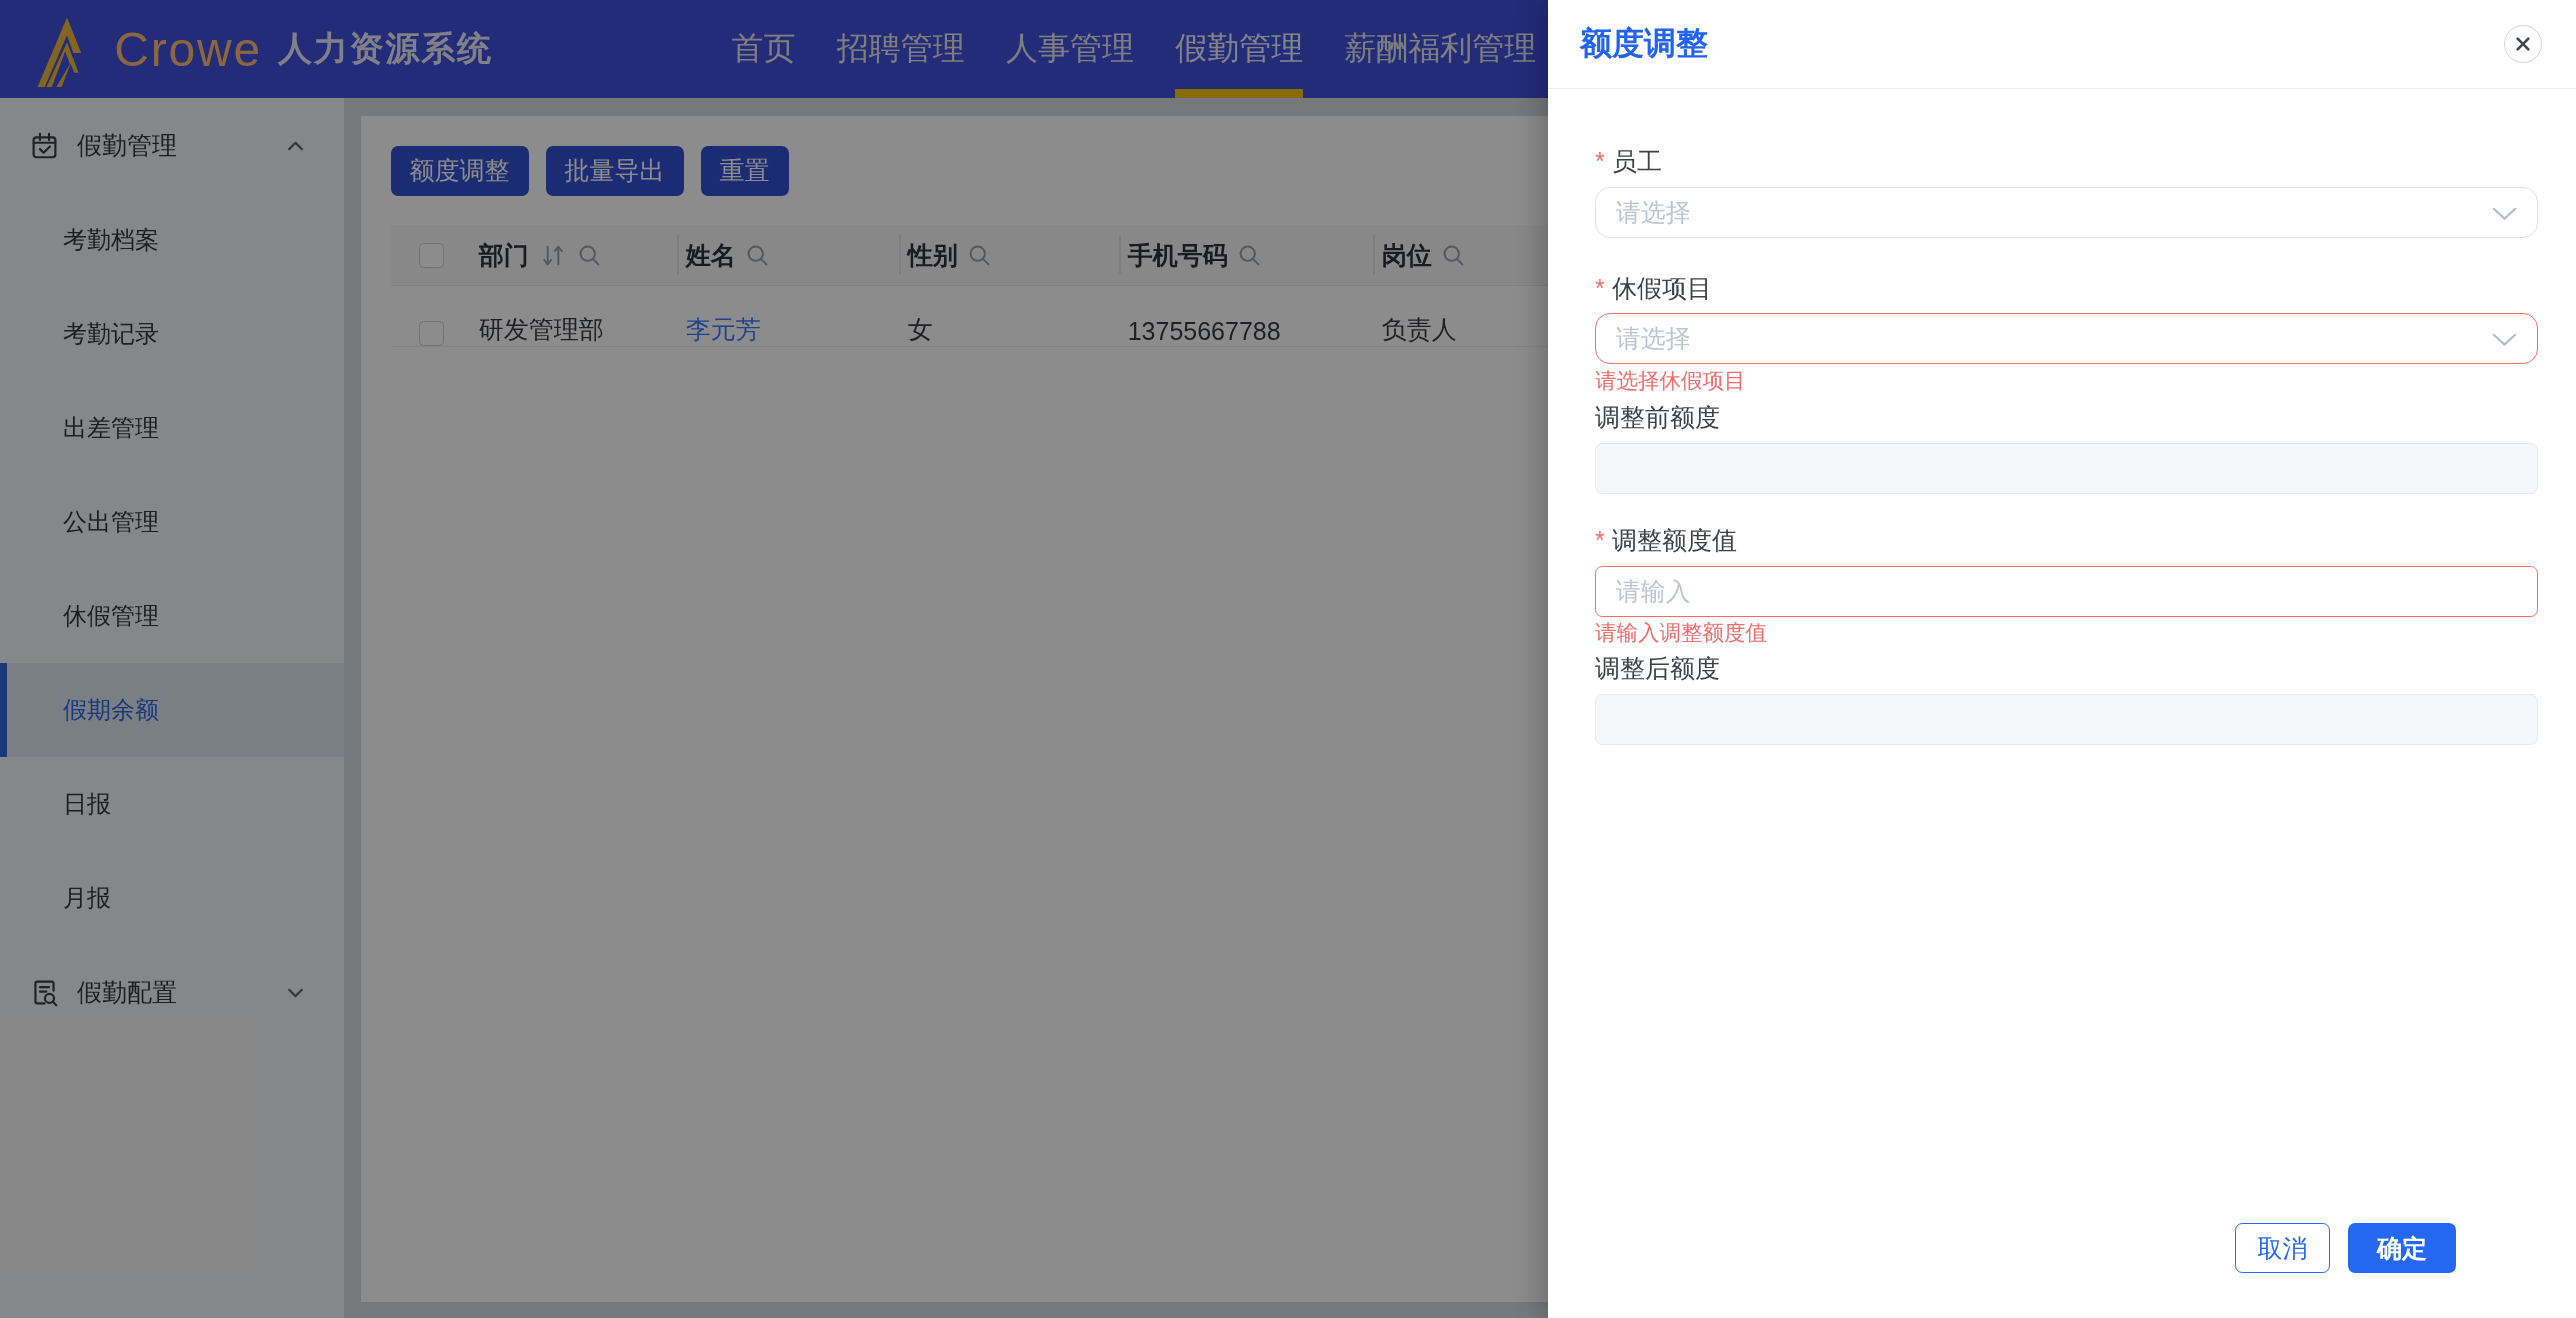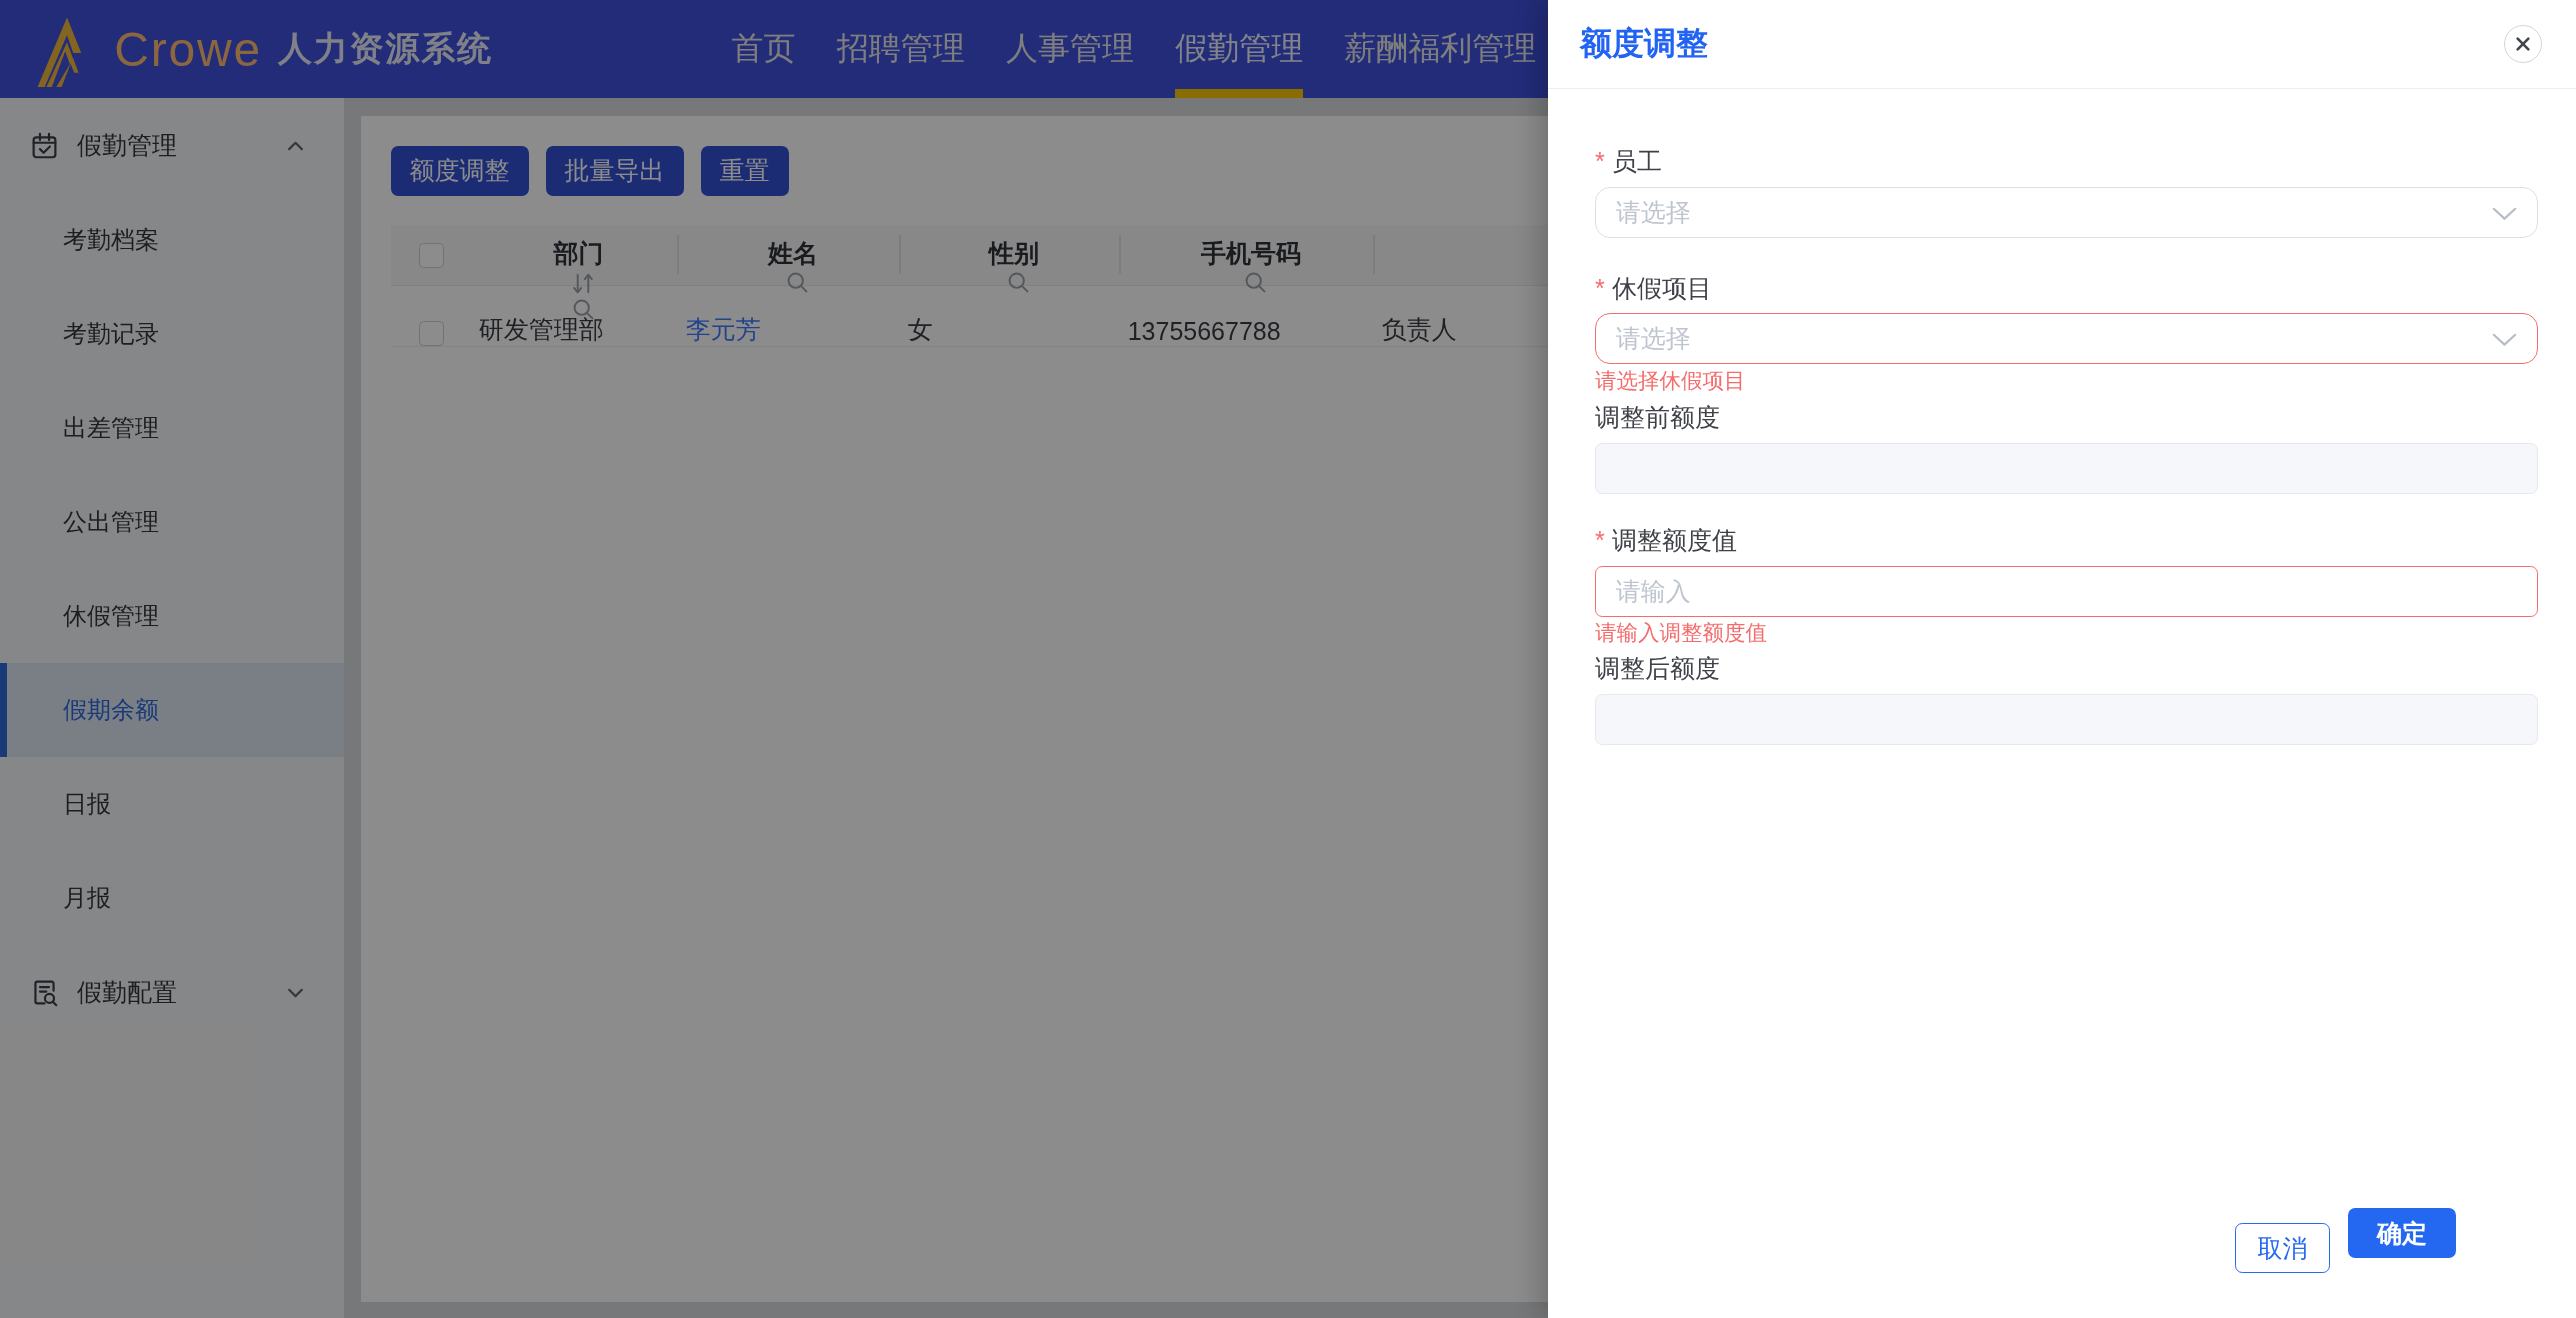--- a/index.html
+++ b/index.html
@@ -74,21 +74,21 @@
   }
   .trow {
     display:flex; height:61px; align-items:flex-end; background:#ffffff;
     border-bottom:1.8px solid #edeef0;
   }
   .col-check { width:81px; display:flex; justify-content:center; align-items:center; }
   .col-1 { width:207px; } .col-2 { width:222px; } .col-3 { width:220px; }
   .col-4 { width:254px; } .col-5 { flex:1; }
   .hcell {
     display:flex; align-items:center; padding-left:7.2px; height:36px;
-    color:#2e3238; font-size:25px; font-weight:700; position:relative;flex-direction:column;
+    color:#2e3238; font-size:25px; font-weight:700; position:relative;
   }
   .hcell .hsep { position:absolute; right:0; top:-1.8px; height:39px; width:1.8px; background:#e1e3e7; }
   .hcell .icon { margin-left:9px; display:flex; align-items:center; cursor:pointer; }
   .tcell { padding-left:7.2px; color:#3a3d42; font-size:25px; }
   .link { color:#3D7BFF; cursor:pointer; }
   .checkbox {
     width:25px; height:25px; border:1.8px solid #ccd0d6; border-radius:4.5px; background:#fff; cursor:pointer;
   }
 
   
@@ -130,21 +130,21 @@
     background:#f5f7fa; padding:0 19.7px; font-size:25px; outline:none; font-family:inherit;
   }
   .err-text { color:#F56C6C; font-size:21.5px; line-height:23px; margin-top:5.4px; }
   .fg2 { margin-top:36px; } .fg3 { margin-top:10.7px; } .fg4 { margin-top:32px; } .fg5 { margin-top:9px; }
   .drawer-footer {
     position:absolute; bottom:46px; right:120px; display:flex; gap:18px;
   }
   .btn-cancel {
     min-width:93px; height:50px; background:#ffffff; color:#2468F2;
     border:1.8px solid #2468F2; border-radius:7.2px; font-size:25px; cursor:pointer;
-    padding:0 21.5px; font-family:inherit;margin-top:15px;
+    padding:0 21.5px; font-family:inherit;
   }
   .btn-confirm {
     min-width:91px; height:50px; background:#2468F2; color:#ffffff;
     border:none; border-radius:7.2px; font-size:25px; font-weight:700; cursor:pointer;
     padding:0 29px; font-family:inherit;
   }
   svg { display:block; }
 </style>
 </head>
 <body>

